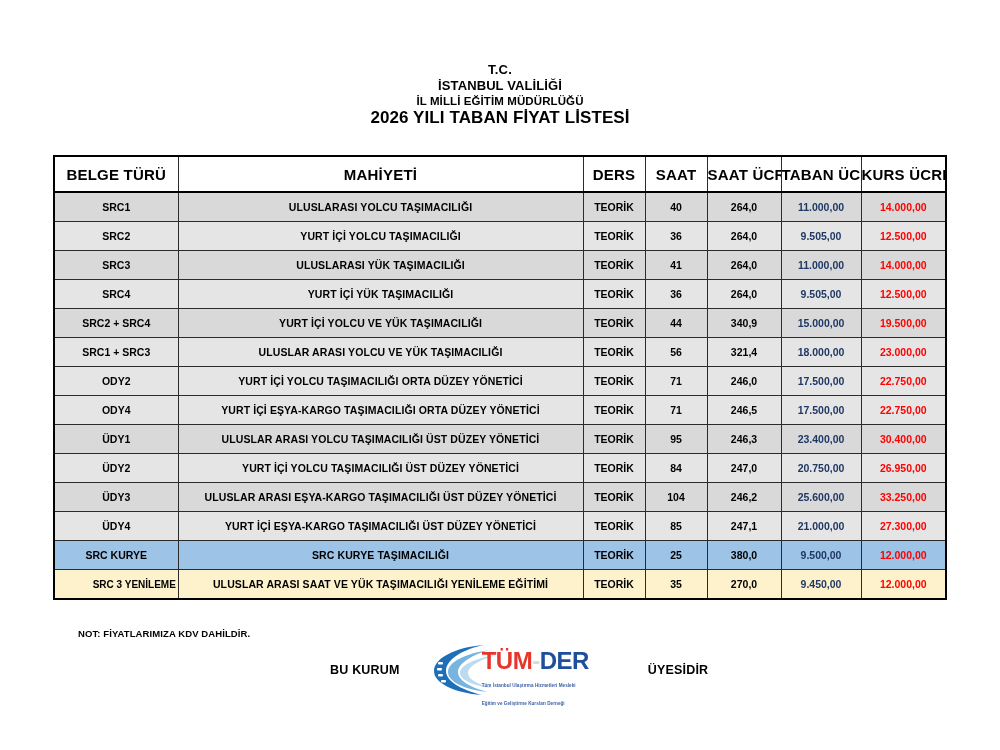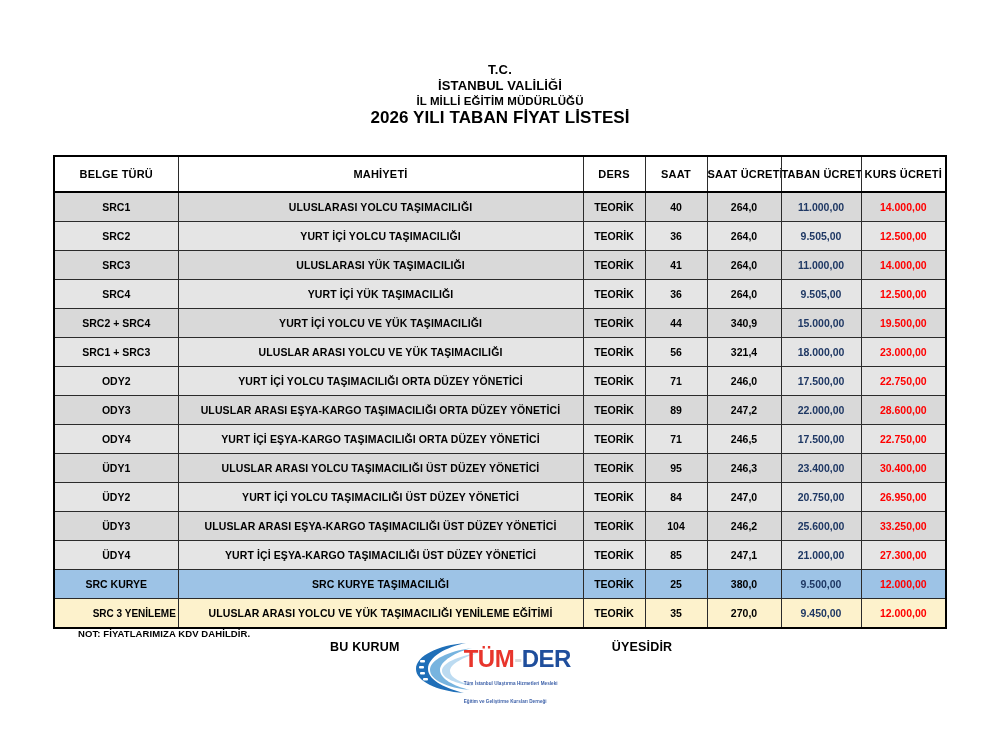--- a/index.html
+++ b/index.html
@@ -78,21 +78,21 @@
     font-size: 10.5px;
     font-weight: bold;
     text-align: center;
     vertical-align: middle;
     white-space: nowrap;
     overflow: hidden;
   }
   table.price thead th {
     height: 34px;
     background: #ffffff;
-    font-size: 11px;
+    font-size: 15px;
     letter-spacing: 0.2px;
     border-bottom: 2px solid #000;
   }
   
   col.c-belge   { width: 124px; }
   col.c-mahiyet { width: 405px; }
   col.c-ders    { width: 62px; }
   col.c-saat    { width: 62px; }
   col.c-saatu   { width: 74px; }
   col.c-taban   { width: 80px; }
@@ -122,22 +122,22 @@
   }
 
   
   .footer {
     position: absolute;
     left: 330px;
     top: 640px;
     width: 420px;
     height: 60px;
     display: flex;
-    align-items: flex-start;
-    gap: 8px;
+    align-items: center;
+    gap: 26px;
   }
   .footer .ftxt {
     font-size: 12.5px;
     font-weight: bold;
     letter-spacing: 0.2px;
   }
   .logo {
     position: relative;
     width: 196px;
     height: 56px;
@@ -268,29 +268,20 @@
           </tr>
           <tr class="r-plain">
             <td class="col-belge">ODY2</td>
             <td class="col-mahiyet">YURT İÇİ YOLCU TAŞIMACILIĞI ORTA DÜZEY YÖNETİCİ</td>
             <td class="col-ders">TEORİK</td>
             <td class="col-saat">71</td>
             <td class="col-saatu">246,0</td>
             <td class="col-taban">17.500,00</td>
             <td class="col-kurs">22.750,00</td>
           </tr>
-          <tr class="r-alt">
-            <td class="col-belge">ODY3</td>
-            <td class="col-mahiyet">ULUSLAR ARASI EŞYA-KARGO TAŞIMACILIĞI ORTA DÜZEY YÖNETİCİ</td>
-            <td class="col-ders">TEORİK</td>
-            <td class="col-saat">89</td>
-            <td class="col-saatu">247,2</td>
-            <td class="col-taban">22.000,00</td>
-            <td class="col-kurs">28.600,00</td>
-          </tr>
           <tr class="r-plain">
             <td class="col-belge">ODY4</td>
             <td class="col-mahiyet">YURT İÇİ EŞYA-KARGO TAŞIMACILIĞI ORTA DÜZEY YÖNETİCİ</td>
             <td class="col-ders">TEORİK</td>
             <td class="col-saat">71</td>
             <td class="col-saatu">246,5</td>
             <td class="col-taban">17.500,00</td>
             <td class="col-kurs">22.750,00</td>
           </tr>
           <tr class="r-alt">
@@ -333,21 +324,21 @@
             <td class="col-belge">SRC KURYE</td>
             <td class="col-mahiyet">SRC KURYE TAŞIMACILIĞI</td>
             <td class="col-ders">TEORİK</td>
             <td class="col-saat">25</td>
             <td class="col-saatu">380,0</td>
             <td class="col-taban">9.500,00</td>
             <td class="col-kurs">12.000,00</td>
           </tr>
           <tr class="r-cream">
             <td class="col-belge">SRC 3 YENİLEME</td>
-            <td class="col-mahiyet">ULUSLAR ARASI YOLCU VE YÜK TAŞIMACILIĞI YENİLEME EĞİTİMİ</td>
+            <td class="col-mahiyet">ULUSLAR ARASI SAAT VE YÜK TAŞIMACILIĞI YENİLEME EĞİTİMİ</td>
             <td class="col-ders">TEORİK</td>
             <td class="col-saat">35</td>
             <td class="col-saatu">270,0</td>
             <td class="col-taban">9.450,00</td>
             <td class="col-kurs">12.000,00</td>
           </tr>
         </tbody>
     </table>
   </div>
 

